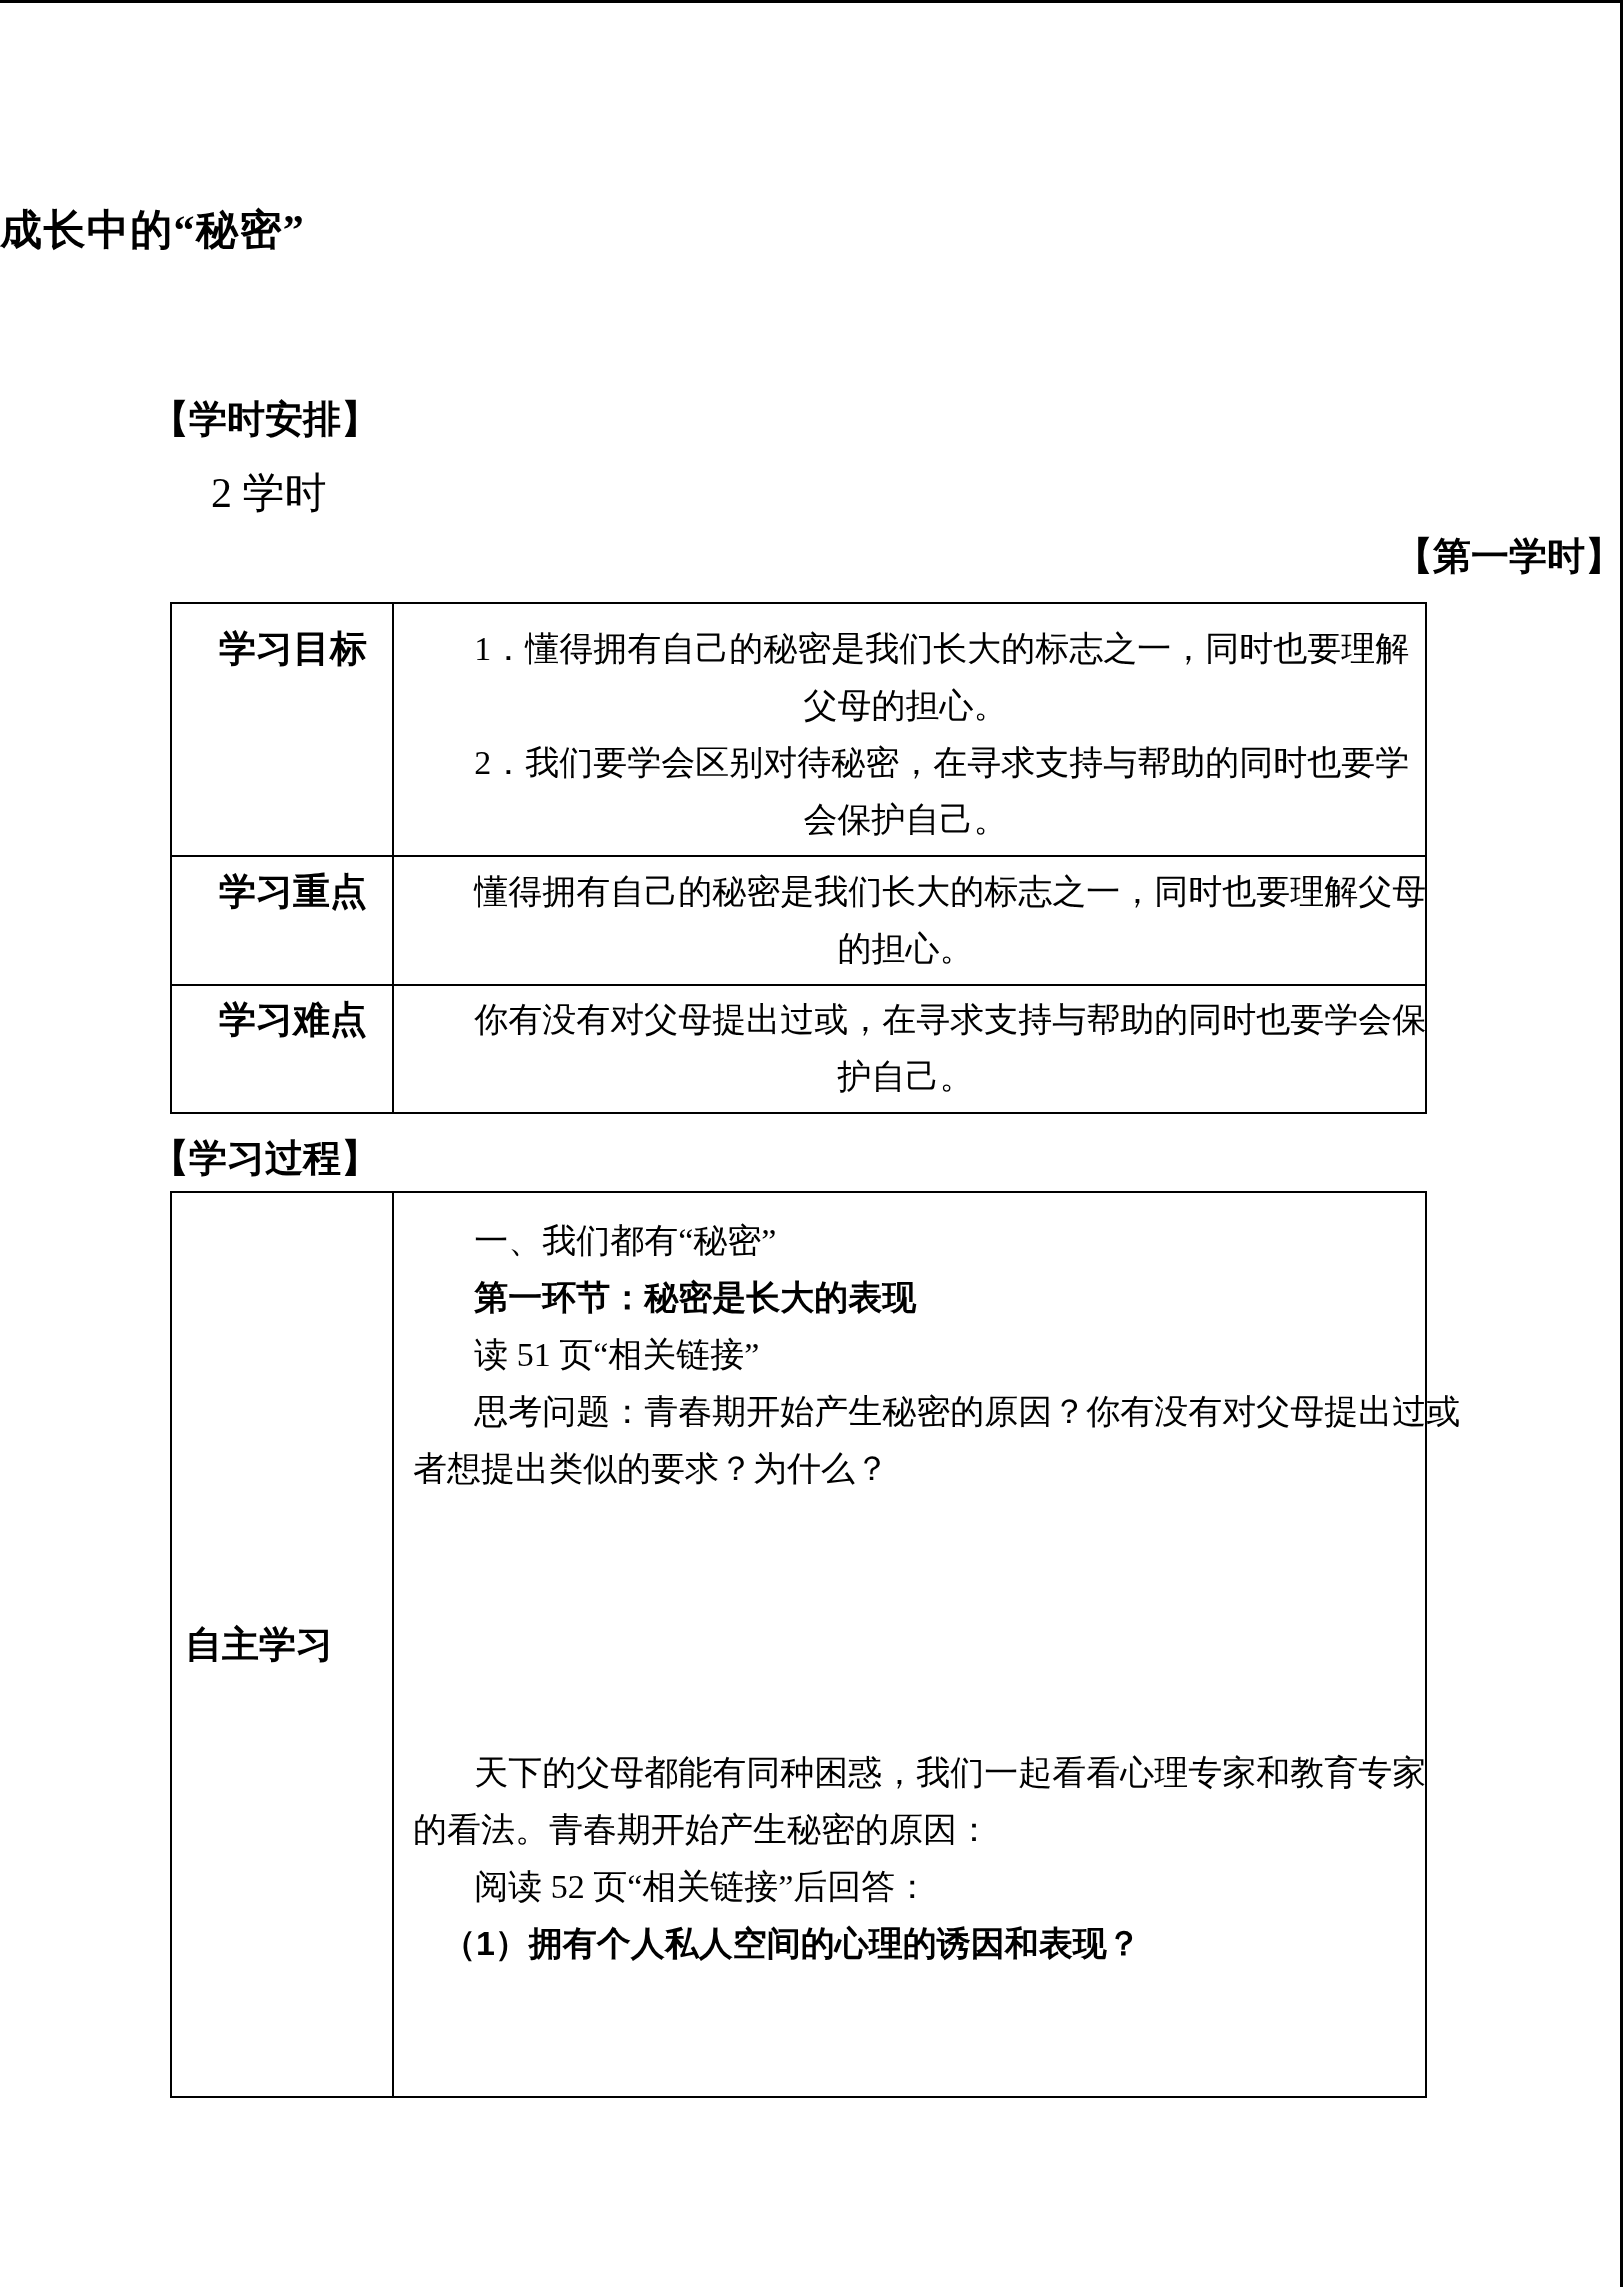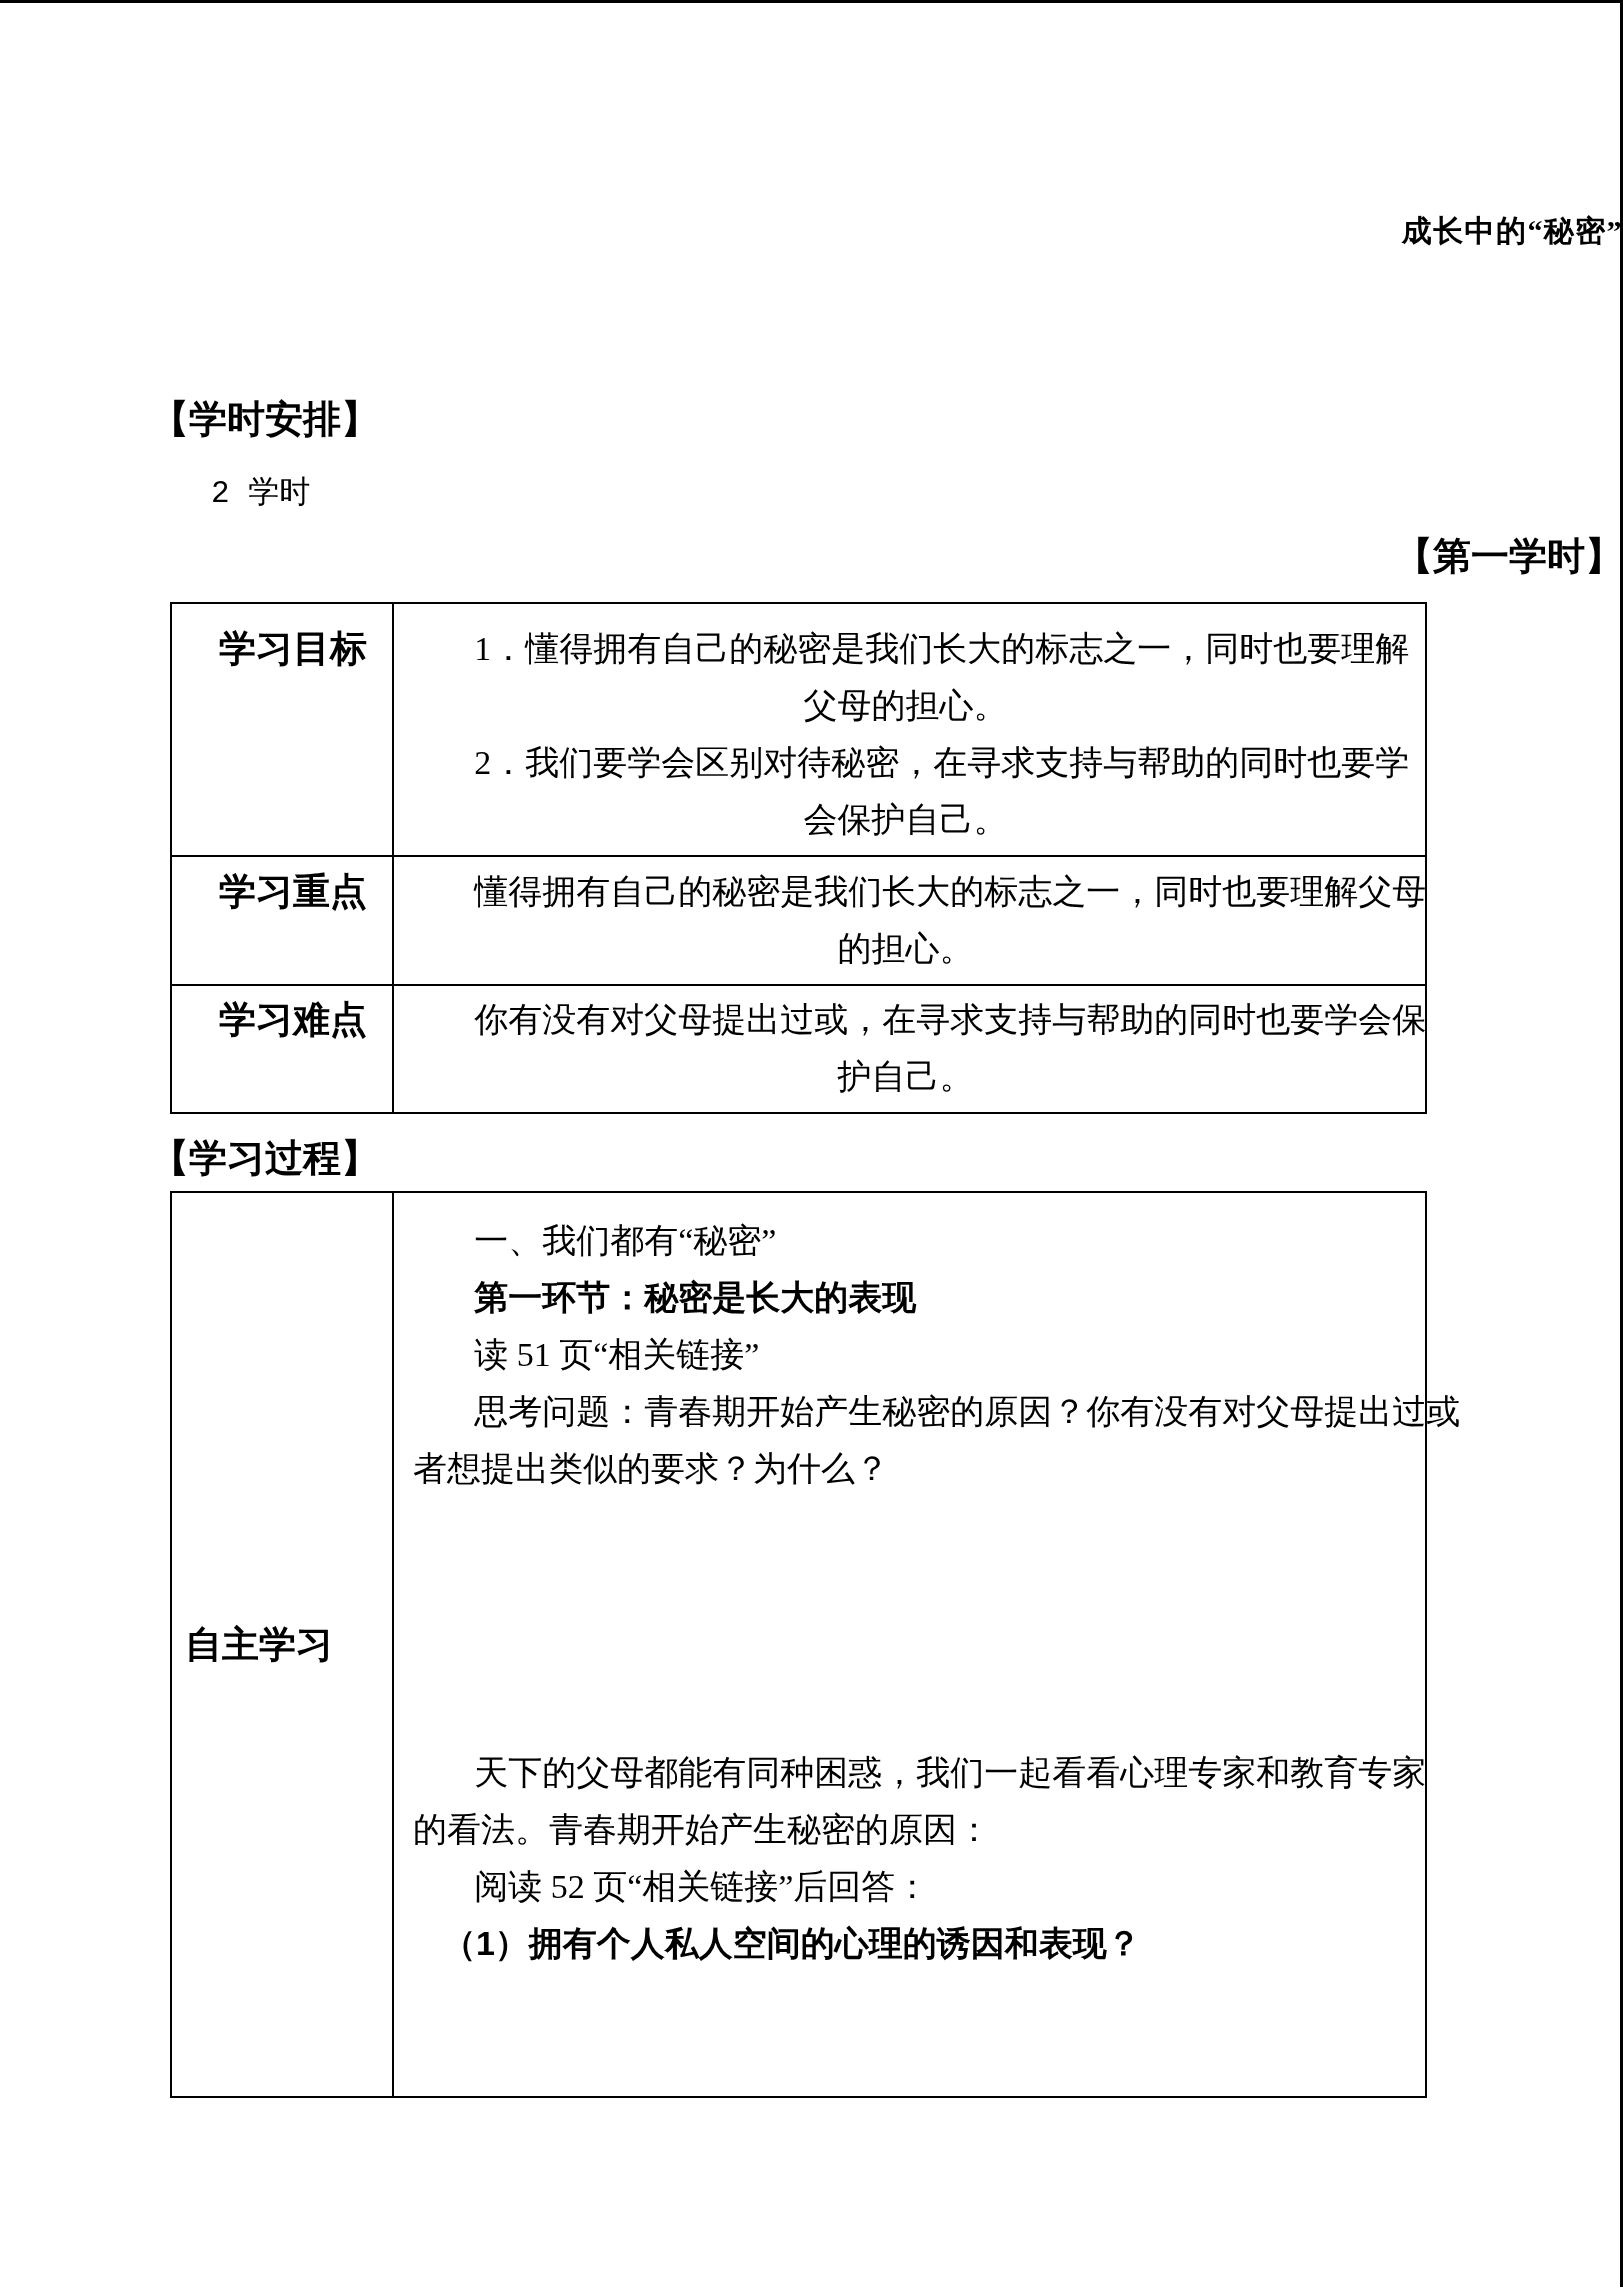--- a/index.html
+++ b/index.html
@@ -23,41 +23,40 @@
     background: #000000;
   }
   .edge-right {
     position: absolute;
     top: 0; right: 0;
     width: 2.7px; height: 2287px;
     background: #000000;
   }
   .doc-title {
     margin: 202px 0 0 0;
-    text-align: right;
-    font-size: 30px;
+    text-align: left;
+    font-size: 42px;
     font-weight: 700;
     line-height: 57px;
     letter-spacing: 1.4px;
   }
   .bracket-heading {
     margin-left: 151px;
     font-size: 38px;
     font-weight: 700;
     line-height: 57px;
   }
   .h-schedule { margin-top: 132px; }
   .h-period   { margin-top: 6.1px; text-align: right; }
   .h-process  { margin-top: 16.4px; }
   .schedule-value {
     margin-top: 17px;
     margin-left: 211px;
-    font-size: 31px;
+    font-size: 42px;
     line-height: 57px;
-    font-family: Liberation Mono, monospace;
   }
   table.doc-table {
     border-collapse: collapse;
     table-layout: fixed;
     margin-left: 170px;
     width: 1257px;
     border: 2.7px solid #000000;
   }
   .t-overview { margin-top: 17px; text-align: center; }
   .t-process  { margin-top: 3.4px; }

